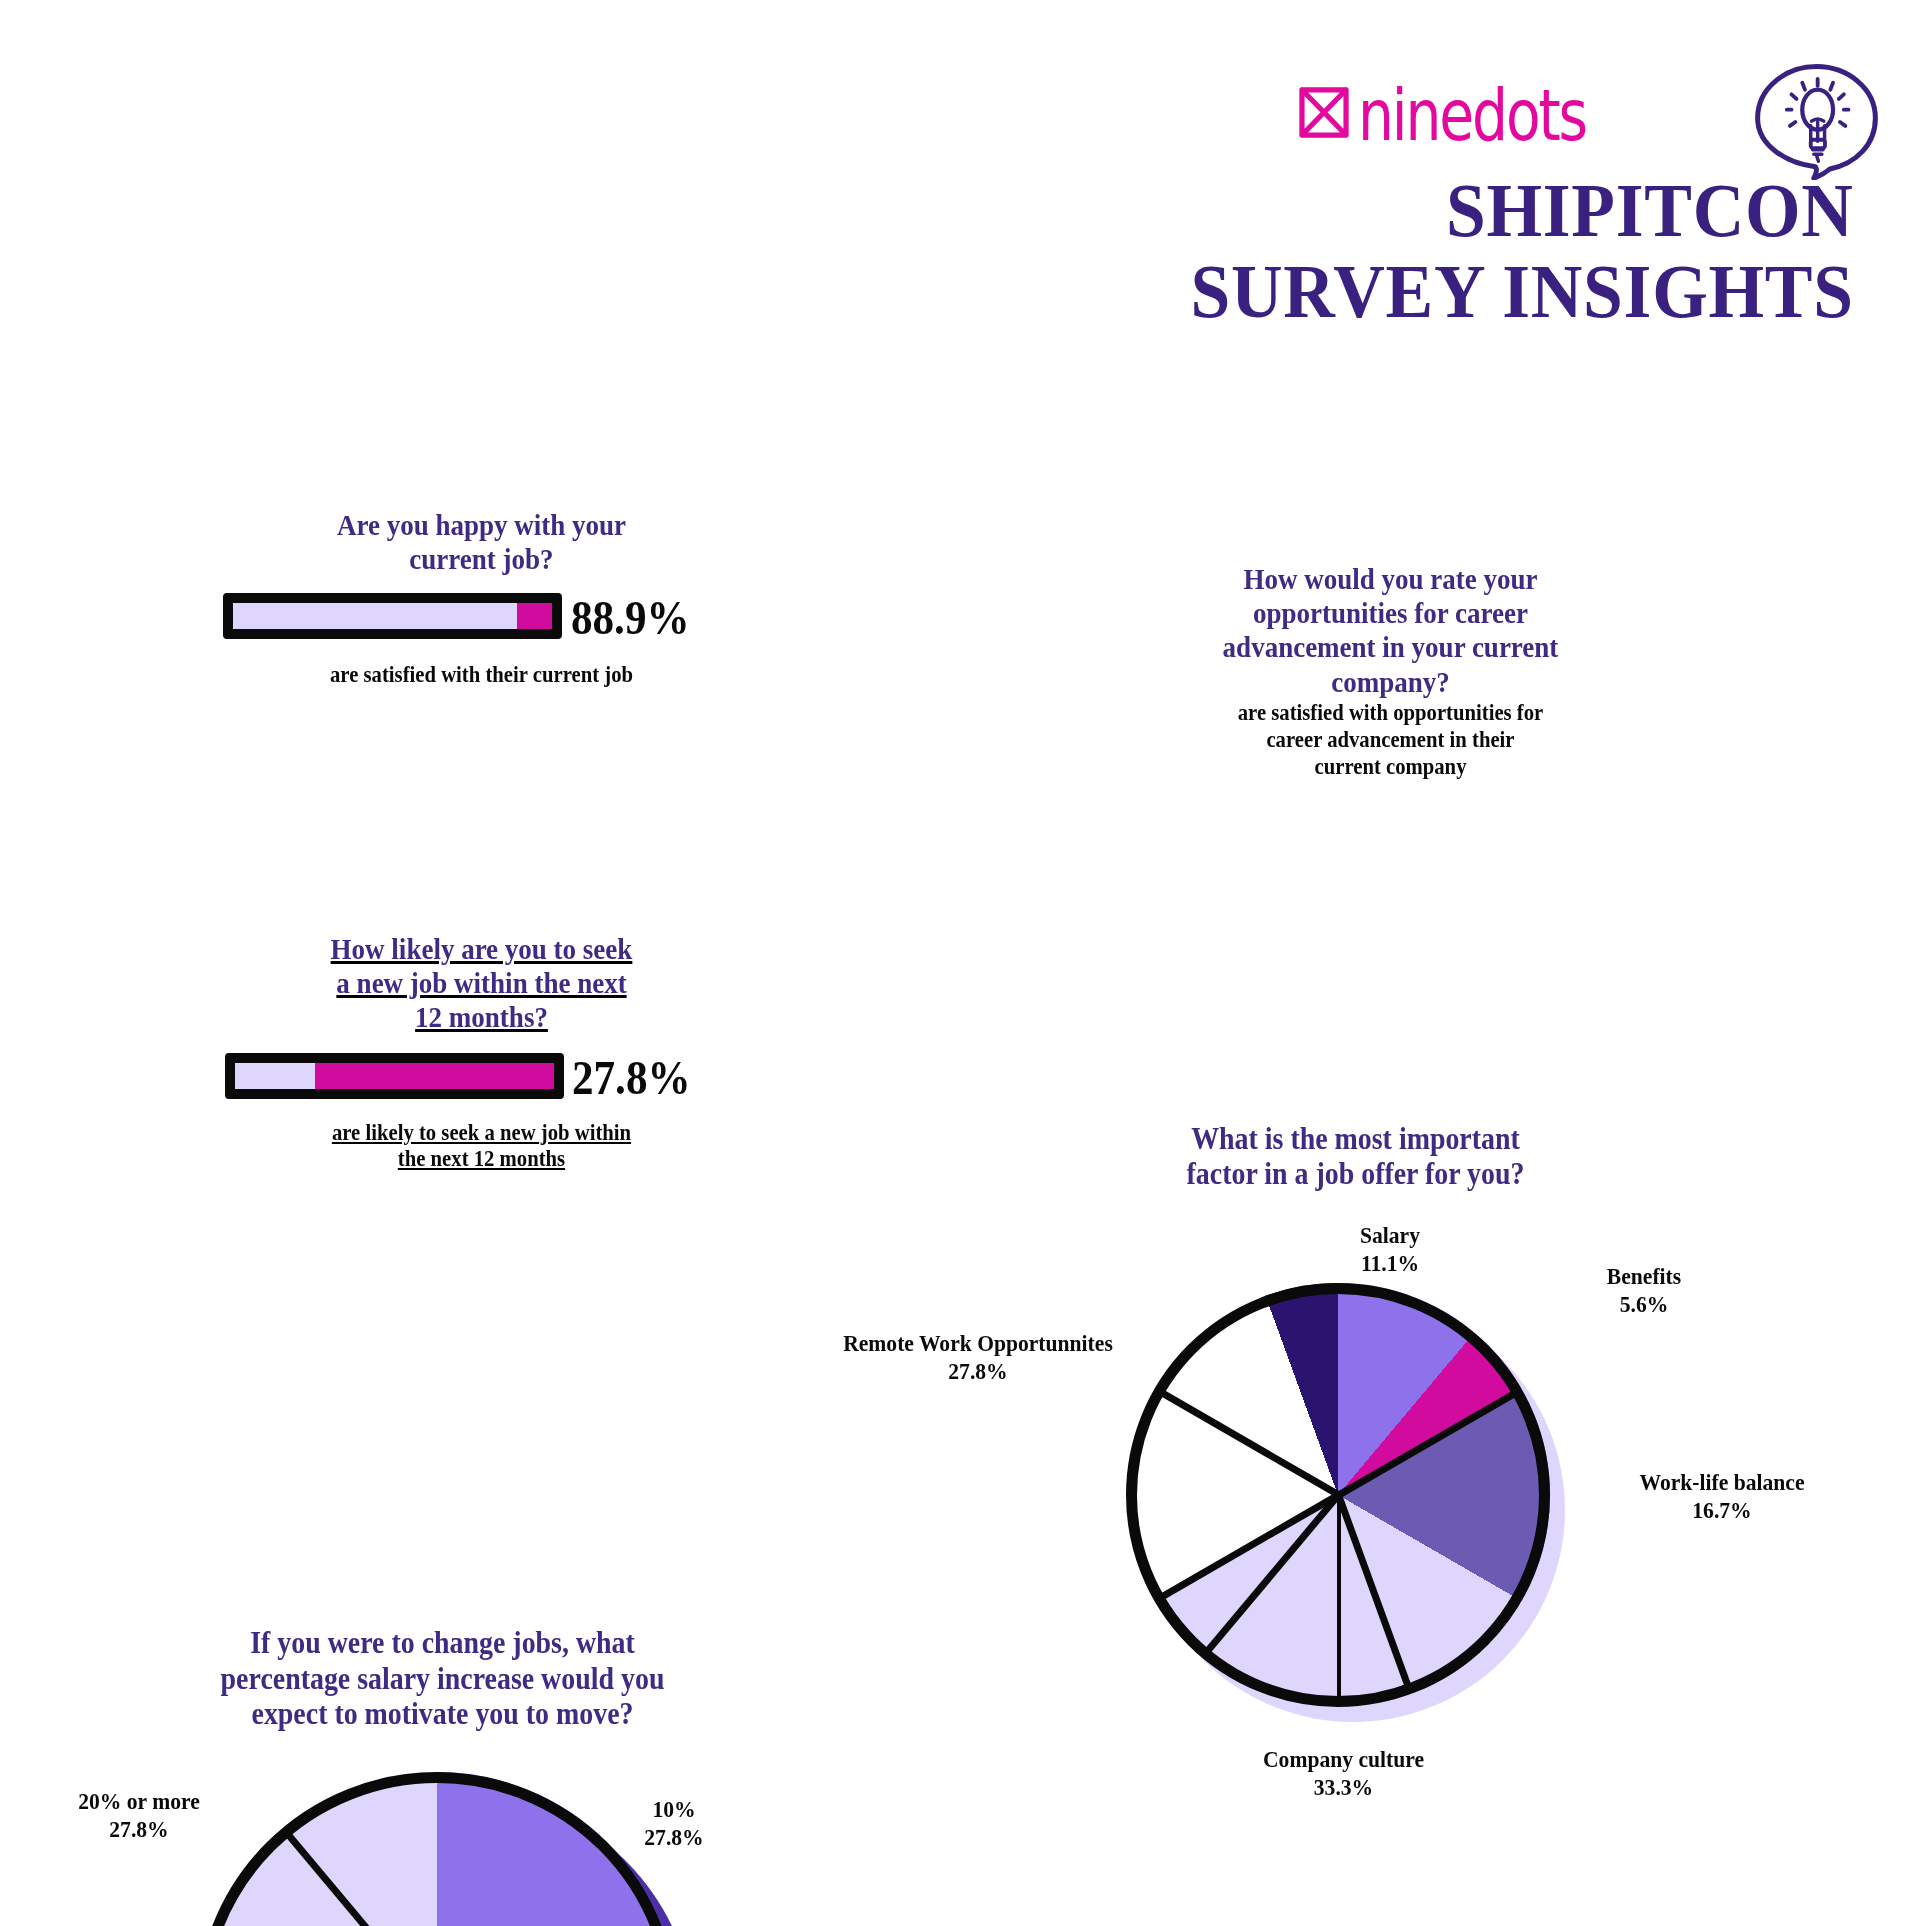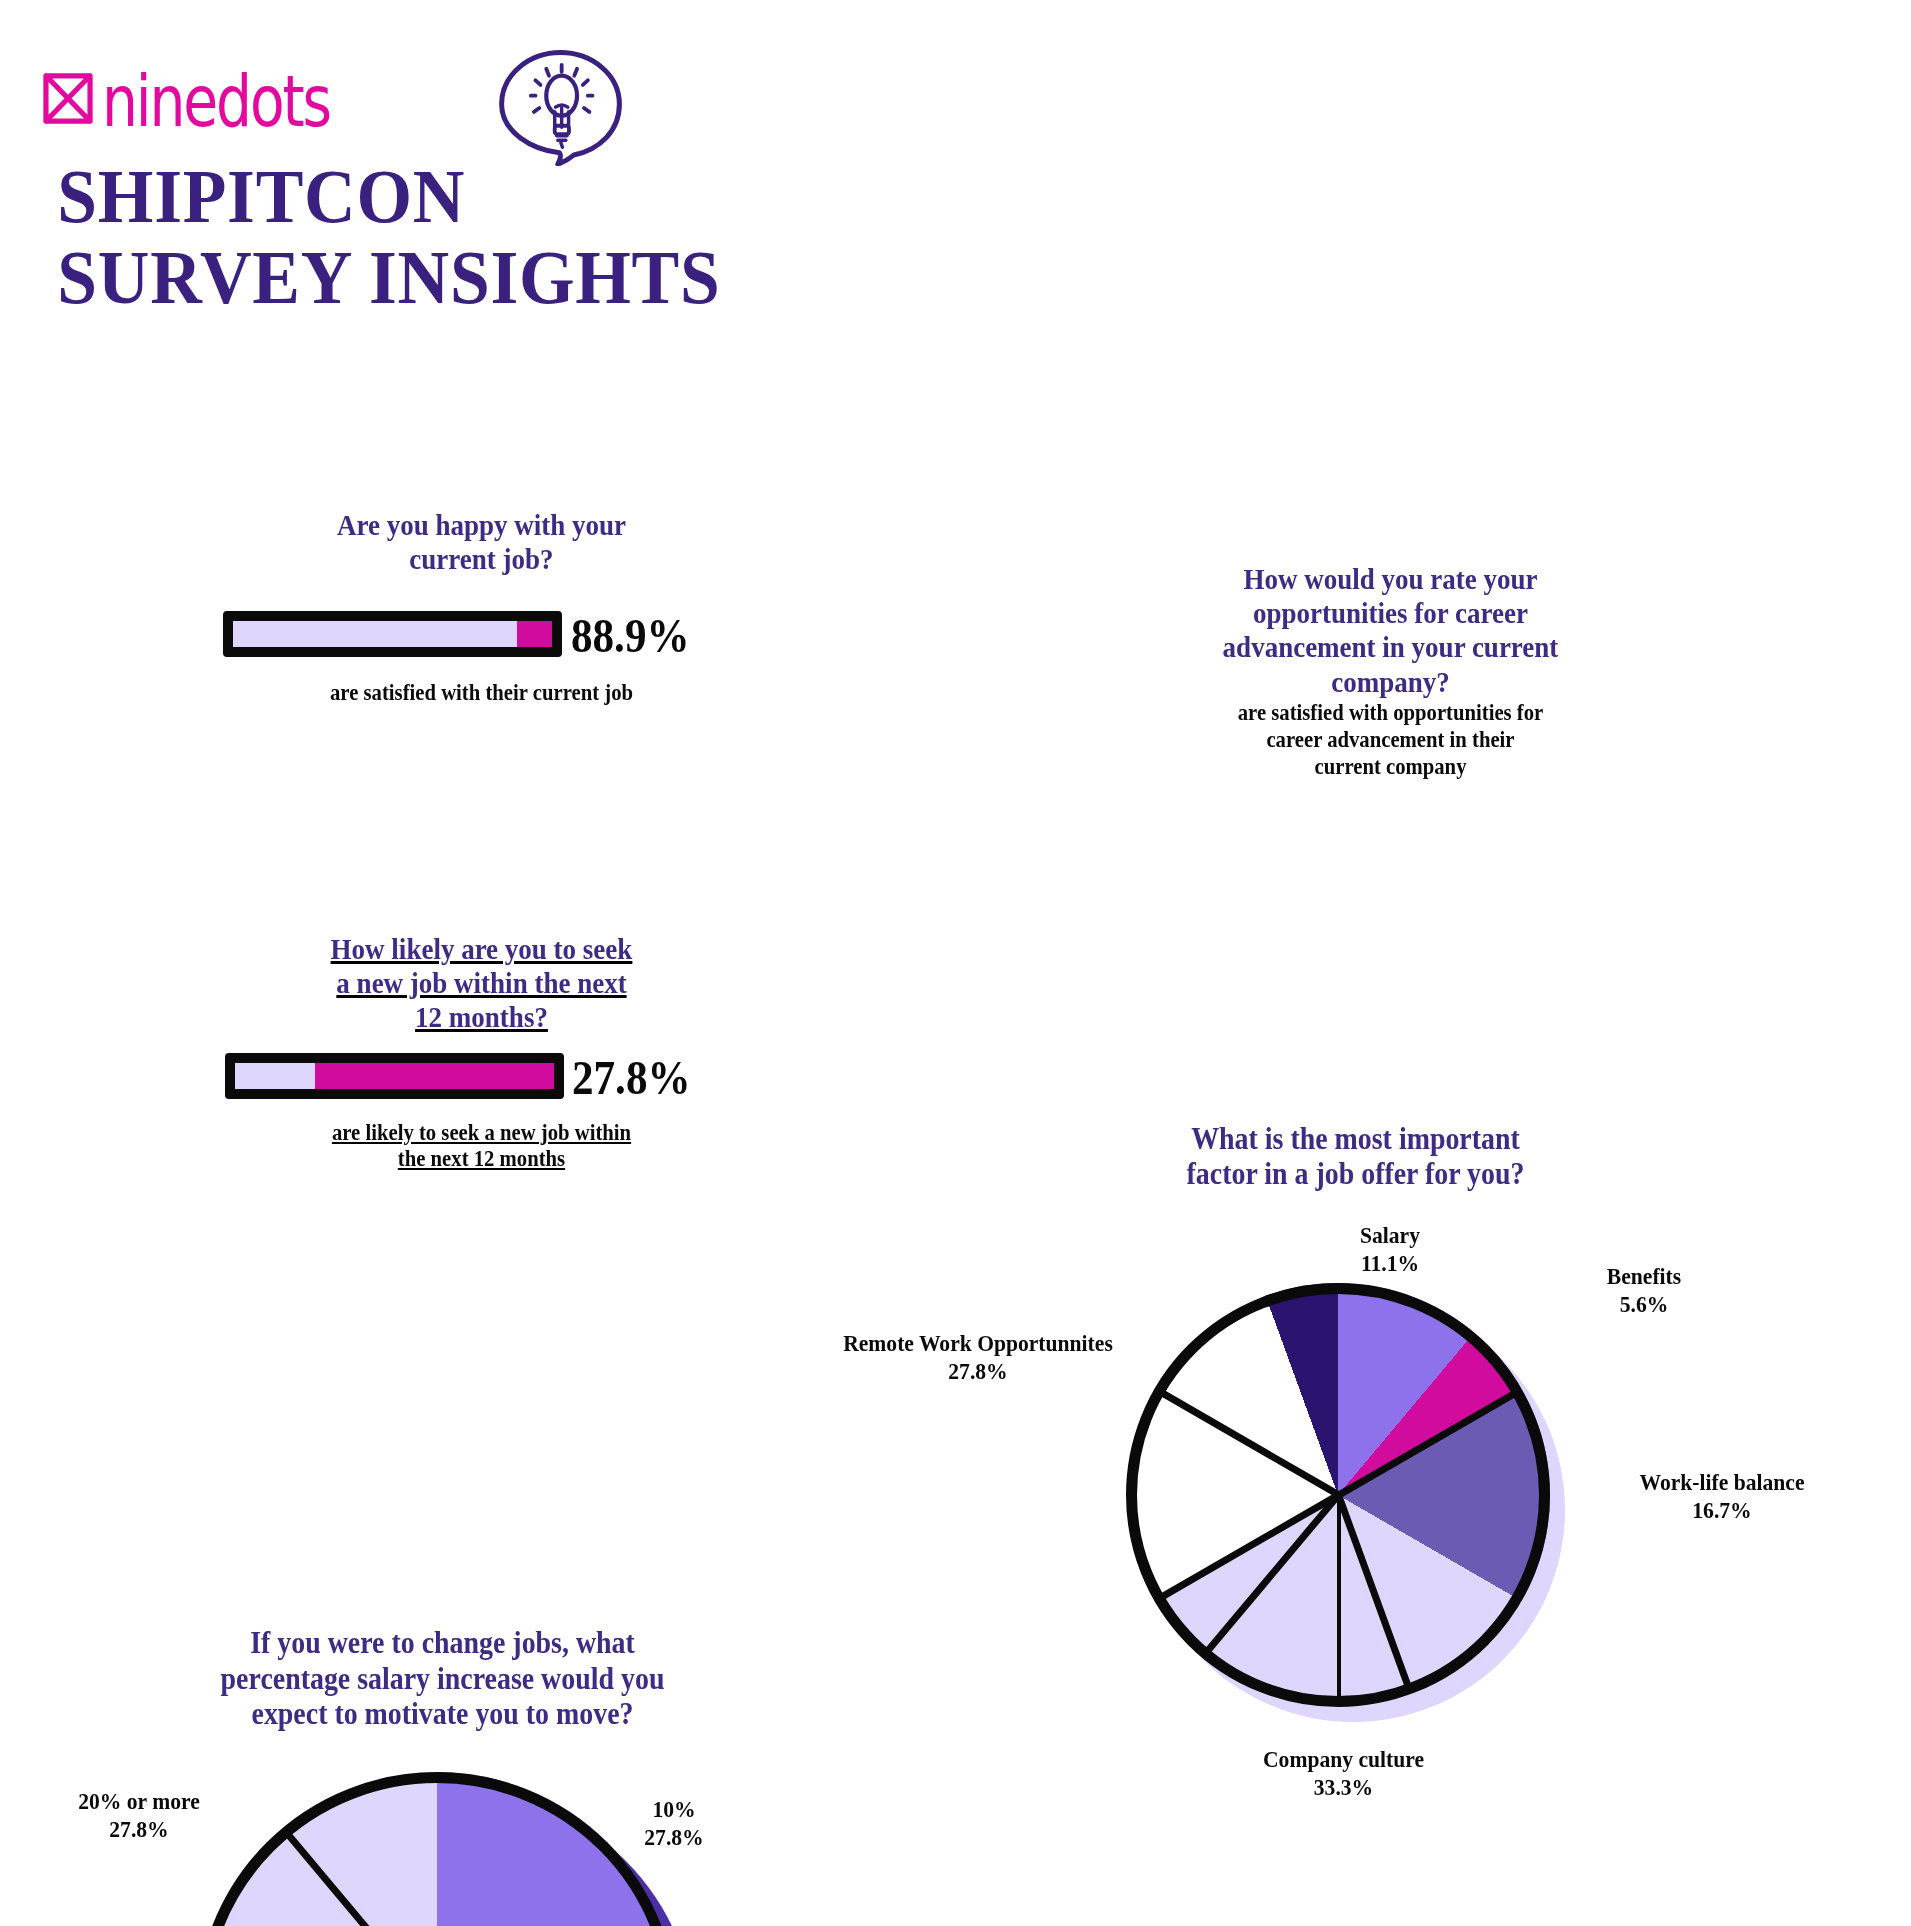--- a/index.html
+++ b/index.html
@@ -9,22 +9,22 @@
   body {
     width: 1911px; height: 2703px;
     position: relative;
     font-family: "Liberation Serif", serif;
     overflow: hidden;
   }
 
   
   #header {
     position: absolute;
-    left: 0; top: 55px; width: 1911px;
-    text-align: left;
+    left: 0; top: 69px; width: 1911px;
+    text-align: right;
   }
   #logo-row {
     position: relative;
     display: inline-block;
     width: 655px;
     height: 100px;
   }
   #logo-mark {
     position: absolute;
     left: 39px; top: 14.6px;
@@ -168,21 +168,21 @@
   </div>
   <div id="title-block">
     <span id="title-line1">SHIPITCON</span>
     <span id="title-line2">SURVEY INSIGHTS</span>
   </div>
 </div>
 
 <div class="bar-widget" style="left:154px; top:508px; width:655px;">
   <div class="q-title" style="font-size: 30px; width: 655px; white-space: pre-line;">Are you happy with your
 current job?</div>
-  <div style="position:relative; height:65px; margin-top:35px;">
+  <div style="position:relative; height:65px; margin-top:17px;">
     <div class="bar-outer" style="left:69px; top:0; width:339px; height:46px; position:absolute;">
       <div class="bar-rest" style="width:88.9%;"></div>
       <div class="bar-fill"></div>
     </div>
     <div class="bar-value" style="left:417px; top:-3.9px; font-size:49px;">88.9%</div>
   </div>
   <div class="bar-caption" style="font-size: 23px; width: 655px; margin-top: 3.9px; white-space: pre-line;">are satisfied with their current job</div>
 </div>
 
 <div class="bar-widget" style="left:1040px; top:562px; width:701px;">

